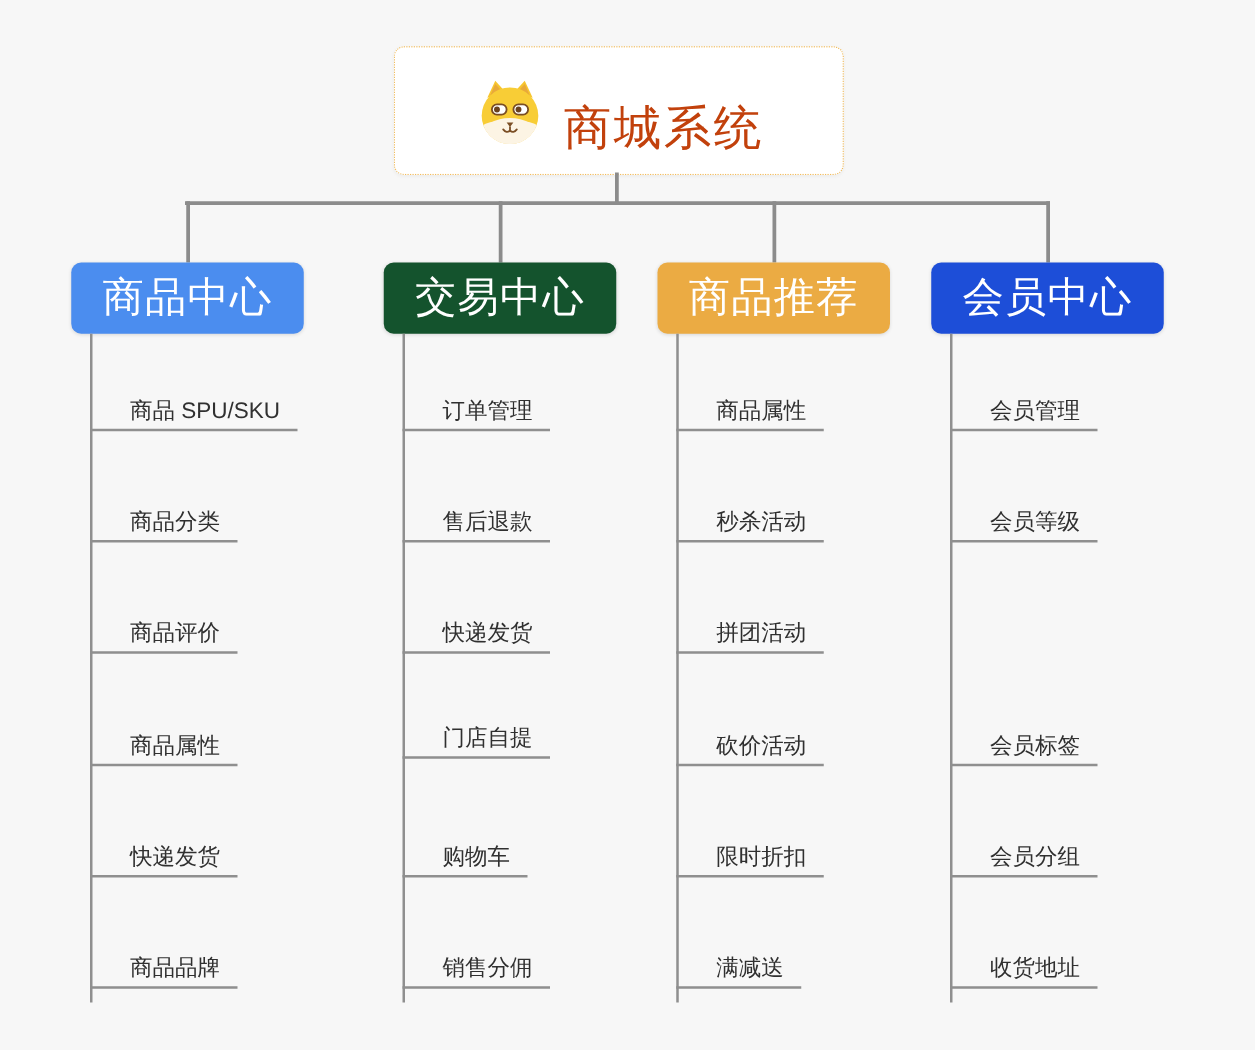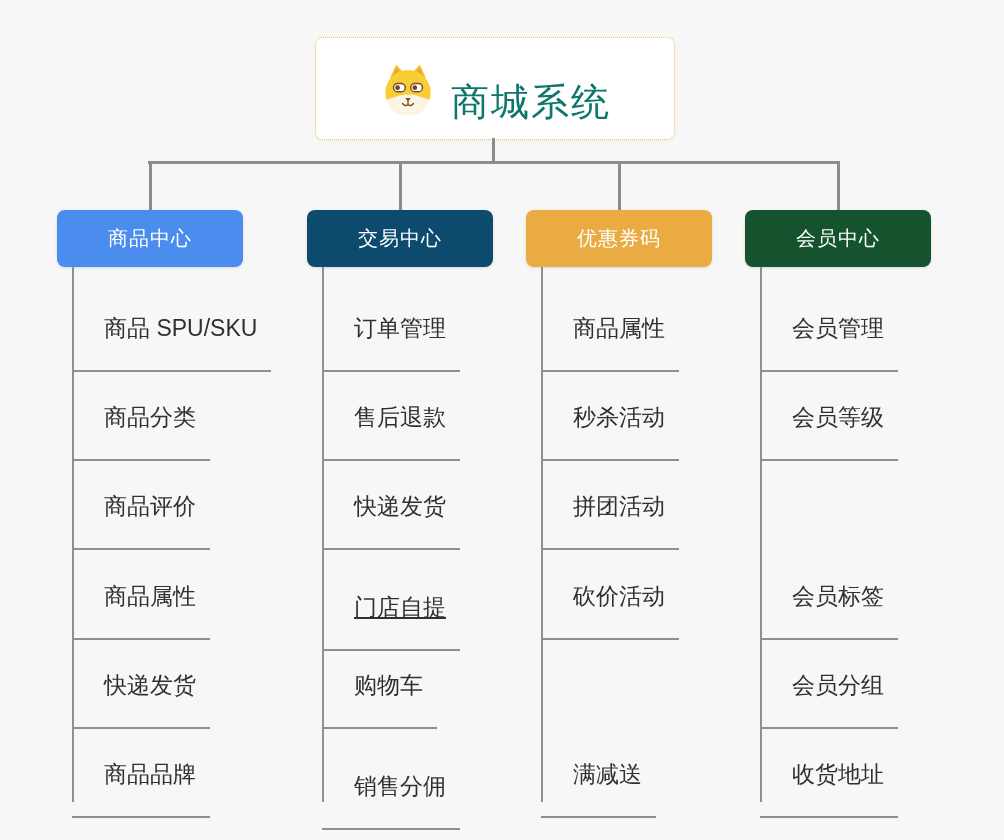--- a/index.html
+++ b/index.html
@@ -19,21 +19,21 @@
     border: 1px dotted #F2BC5C;
     border-radius: 8px;
     box-sizing: border-box;
     display: flex; align-items: center; justify-content: center;
     gap: 14px;
     box-shadow: 0 1px 3px rgba(0,0,0,0.04);
     cursor: pointer;
   }
   .root-title {
     font-size: 38px;
-    color: #0f766e;
+    color: #c2410c;
     letter-spacing: 2px;
     white-space: nowrap;
     margin-top: 27px;
   }
   .root-icon { width: 58px; height: 58px; flex: 0 0 auto; }
 
   
   .line { position: absolute; background: #8C8C8C; }
   .root-vline   { left: 492px; top: 138px; width: 3px;  height: 26px; }
   .hline        { left: 148px; top: 161px; width: 692px; height: 3px; }
@@ -42,21 +42,21 @@
   .drop-1 { left: 398.5px; }
   .drop-2 { left: 617.5px; }
   .drop-3 { left: 836.5px; }
 
   
   .branch-box {
     position: absolute; top: 210px;
     width: 186px; height: 57px;
     border-radius: 8px;
     display: flex; align-items: center; justify-content: center;
-    color: #FFFFFF; font-size: 20px;
+    color: #FFFFFF; font-size: 33px;
     letter-spacing: 1px;
     box-shadow: 0 1px 3px rgba(0,0,0,0.12);
     cursor: pointer;
     box-sizing: border-box;
   }
   .branch-0 { left: 57px; }
   .branch-1 { left: 307px; }
   .branch-2 { left: 526px; }
   .branch-3 { left: 745px; }
 
@@ -70,24 +70,24 @@
   .leaves-2 { left: 541px; }
   .leaves-3 { left: 760px; }
   .trunk {
     position: absolute; left: 0; top: 0;
     width: 2px; height: 535px;
     background: #8F8F8F;
   }
   .leaf {
     position: absolute; left: 0;
     white-space: nowrap;
-    font-size: 23px;
+    font-size: 18px;
     color: #303030;
     line-height: 28px;
-    padding: 0 14px 28px 32px;
+    padding: 0 14px 1px 32px;
     border-bottom: 2px solid #8F8F8F;
     cursor: pointer;
   }
 </style>
 </head>
 <body>
 
 <div class="stage">
 
   <div class="root-node">
@@ -127,54 +127,55 @@
   <div class="line root-vline"></div>
   <div class="line hline"></div>
   <div class="line drop drop-0"></div>
   <div class="line drop drop-1"></div>
   <div class="line drop drop-2"></div>
   <div class="line drop drop-3"></div>
 
   <div class="branch-box branch-0" style="background: rgb(75, 141, 239);">
     <span>商品中心</span>
   </div>
-  <div class="branch-box branch-1" style="background: #0c4a6e;">
+  <div class="branch-box branch-1" style="background: #14532d;">
     <span>交易中心</span>
   </div>
   <div class="branch-box branch-2" style="background: rgb(235, 171, 67);">
-    <span>优惠券码</span>
+    <span>商品推荐</span>
   </div>
-  <div class="branch-box branch-3" style="background: #14532d;">
+  <div class="branch-box branch-3" style="background: #1d4ed8;">
     <span>会员中心</span>
   </div>
 
   <div class="leaves leaves-0">
     <div class="trunk"></div>
   <div class="leaf" style="top: 47px;">商品 SPU/SKU</div>
       <div class="leaf" style="top: 136.2px;">商品分类</div>
       <div class="leaf" style="top: 225.4px;">商品评价</div>
       <div class="leaf" style="top: 314.6px;">商品属性</div>
       <div class="leaf" style="top: 403.8px;">快递发货</div>
       <div class="leaf" style="top: 493px;">商品品牌</div>
     </div>
   <div class="leaves leaves-1">
     <div class="trunk"></div>
   <div class="leaf" style="top: 47px;">订单管理</div>
       <div class="leaf" style="top: 225.4px;">快递发货</div>
       <div class="leaf" style="top: 136.2px;">售后退款</div>
-      <div class="leaf" style="top: 326px; text-decoration: underline;">门店自提</div>
+      <div class="leaf" style="top: 309px;">门店自提</div>
       <div class="leaf" style="top: 403.8px;">购物车</div>
-      <div class="leaf" style="top: 493px; margin-top: 12px;">销售分佣</div>
+      <div class="leaf" style="top: 493px;">销售分佣</div>
     </div>
   <div class="leaves leaves-2">
     <div class="trunk"></div>
   <div class="leaf" style="top: 47px;">商品属性</div>
       <div class="leaf" style="top: 136.2px;">秒杀活动</div>
       <div class="leaf" style="top: 225.4px;">拼团活动</div>
       <div class="leaf" style="top: 314.6px;">砍价活动</div>
+      <div class="leaf" style="top: 403.8px;">限时折扣</div>
       <div class="leaf" style="top: 493px;">满减送</div>
     </div>
   <div class="leaves leaves-3">
     <div class="trunk"></div>
   <div class="leaf" style="top: 47px;">会员管理</div>
       <div class="leaf" style="top: 136.2px;">会员等级</div>
       <div class="leaf" style="top: 314.6px;">会员标签</div>
       <div class="leaf" style="top: 403.8px;">会员分组</div>
       <div class="leaf" style="top: 493px;">收货地址</div>
     </div>

